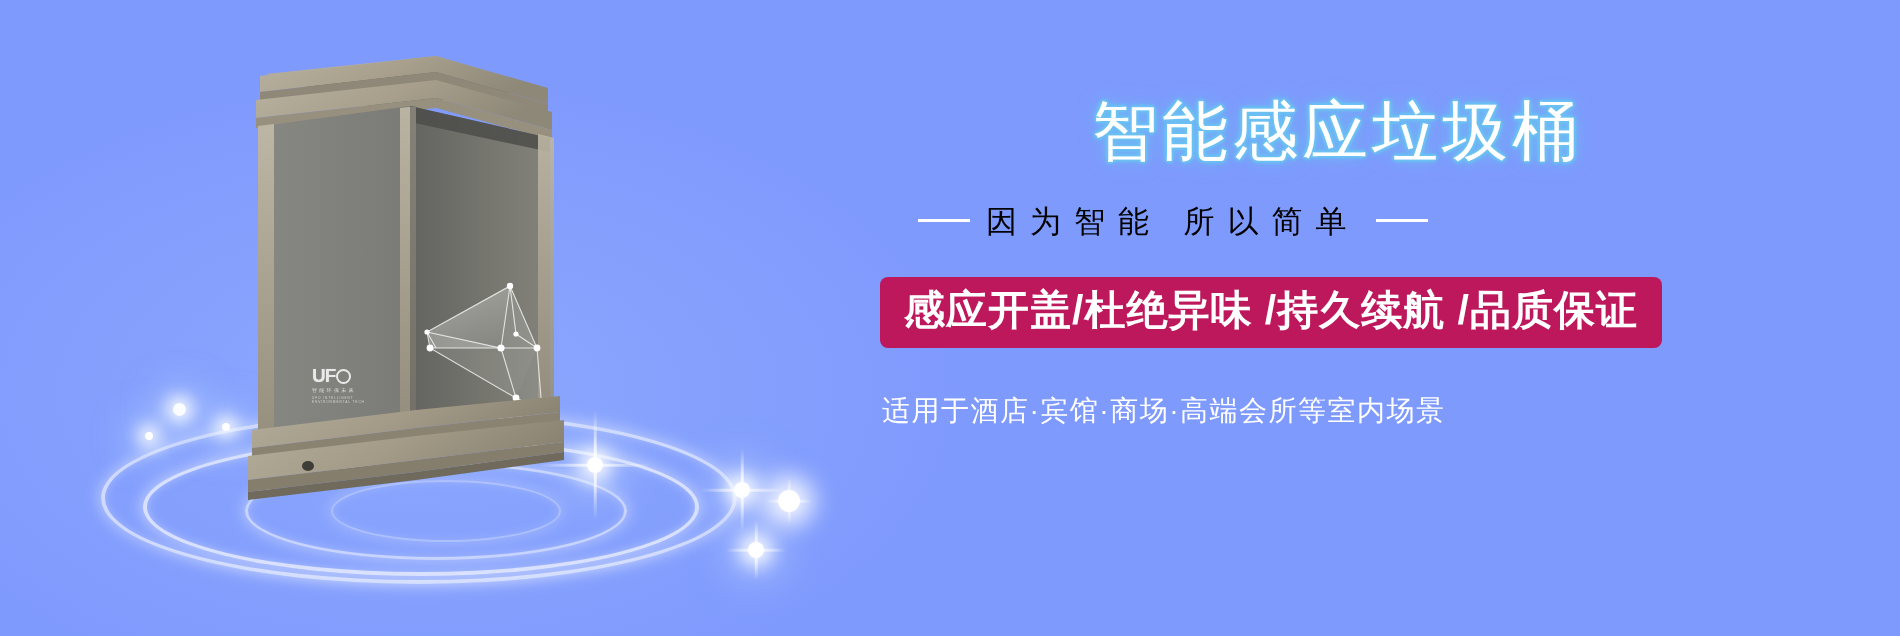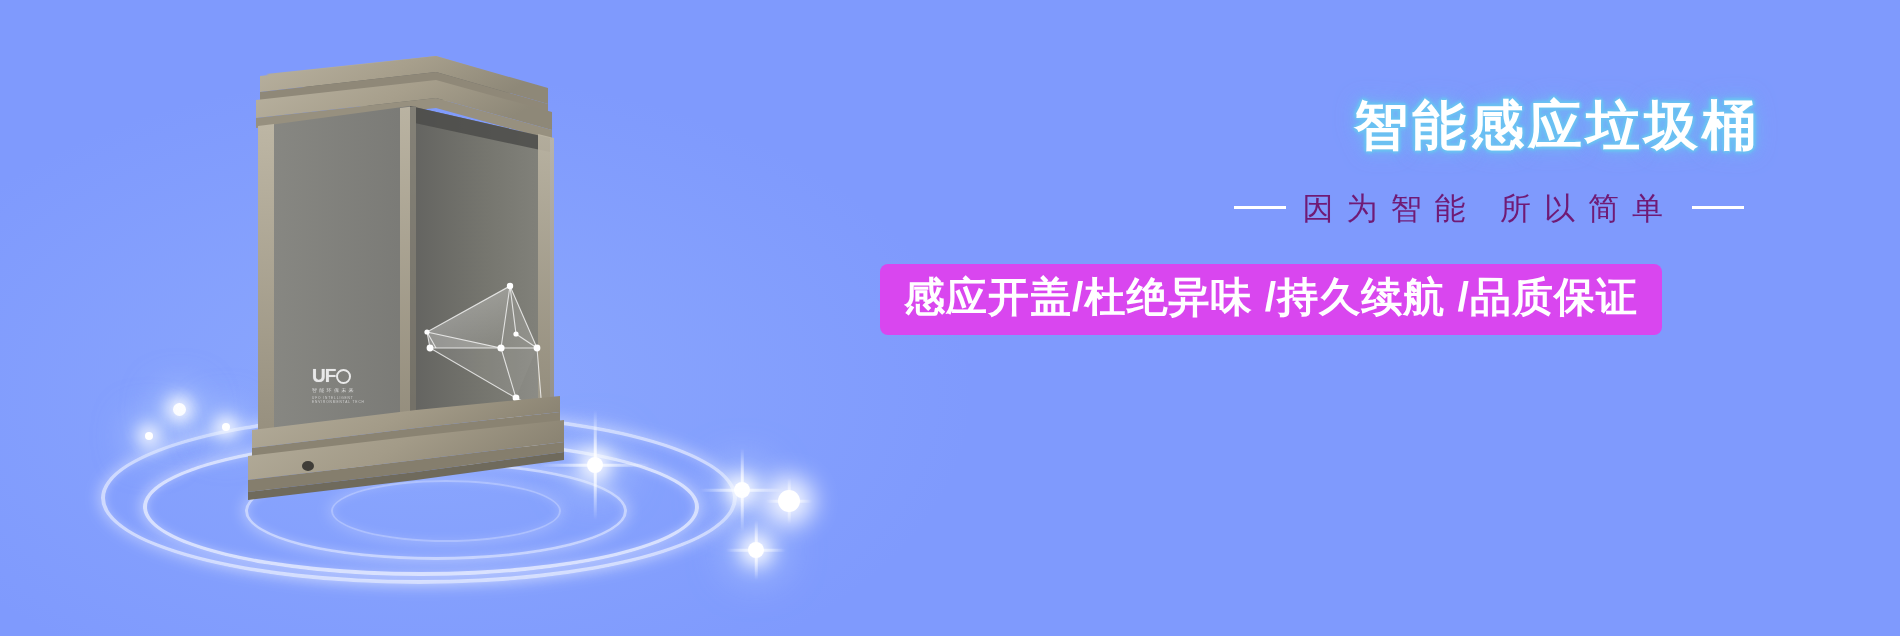--- a/index.html
+++ b/index.html
@@ -77,42 +77,42 @@
     border-radius:50%; vertical-align:-2px; margin-left:1px;
   }
   .logo-sub1 { font-size:5px; color:#dcdcdc; letter-spacing:2.3px; margin-top:2px; }
   .logo-sub2 { font-size:3.2px; color:#d2d2d2; letter-spacing:.9px; margin-top:3px; }
 
   
   #copy { position:absolute; left:880px; top:96px; width:880px; }
 
   .title {
     font-family:"Liberation Sans", sans-serif;
-    font-size:54px; font-weight:bold; color:#ffffff;
+    font-size:66px; font-weight:normal; color:#ffffff;
     letter-spacing:4px; line-height:1.08;
-    text-align:right; white-space:nowrap;
+    text-align:center; white-space:nowrap;
     text-shadow:
       0 0 2px #6cc2f2, 0 0 4px #6cc2f2,
       2px 0 3px #6cc2f2, -2px 0 3px #6cc2f2,
       0 2px 3px #6cc2f2, 0 -2px 3px #6cc2f2,
       0 0 12px rgba(108,194,242,.95), 0 0 22px rgba(108,194,242,.7);
     margin-left:34px;
   }
   .subtitle {
-    margin-top:34px; text-align:right;
-    font-size:31px; color:#701a75; letter-spacing:13px;
+    margin-top:34px; text-align:left;
+    font-size:31px; color:#000000; letter-spacing:13px;
     white-space:nowrap; font-weight:normal;
     margin-left:22px;
   }
   .sub-rule { display:inline-block; vertical-align:middle;
     width:52px; height:3px; background:#ffffff; margin:0 16px 8px; }
 
   .badge-wrap { margin-top:34px; text-align:left; }
   .badge {
-    display:inline-block; background:#d946ef; color:#ffffff;
+    display:inline-block; background:#be185d; color:#ffffff;
     font-size:41px; font-weight:bold; letter-spacing:1px;
     padding:11px 24px 14px; border-radius:8px; white-space:nowrap;
     line-height:1.12;
   }
   .scene {
     margin-top:44px; font-size:28px; color:#ffffff;
     letter-spacing:1.5px; white-space:nowrap; margin-left:2px;
   }
 </style>
 </head>
@@ -258,15 +258,16 @@
     <div class="title">智能感应垃圾桶</div>
 
     <div class="subtitle">
       <span class="sub-rule"></span><span>因为智能  所以简单</span><span class="sub-rule"></span>
     </div>
 
     <div class="badge-wrap">
       <span class="badge">感应开盖/杜绝异味 /持久续航 /品质保证</span>
     </div>
 
+    <div class="scene">适用于酒店·宾馆·商场·高端会所等室内场景</div>
   </div>
 
 </div>
 
 </body></html>

